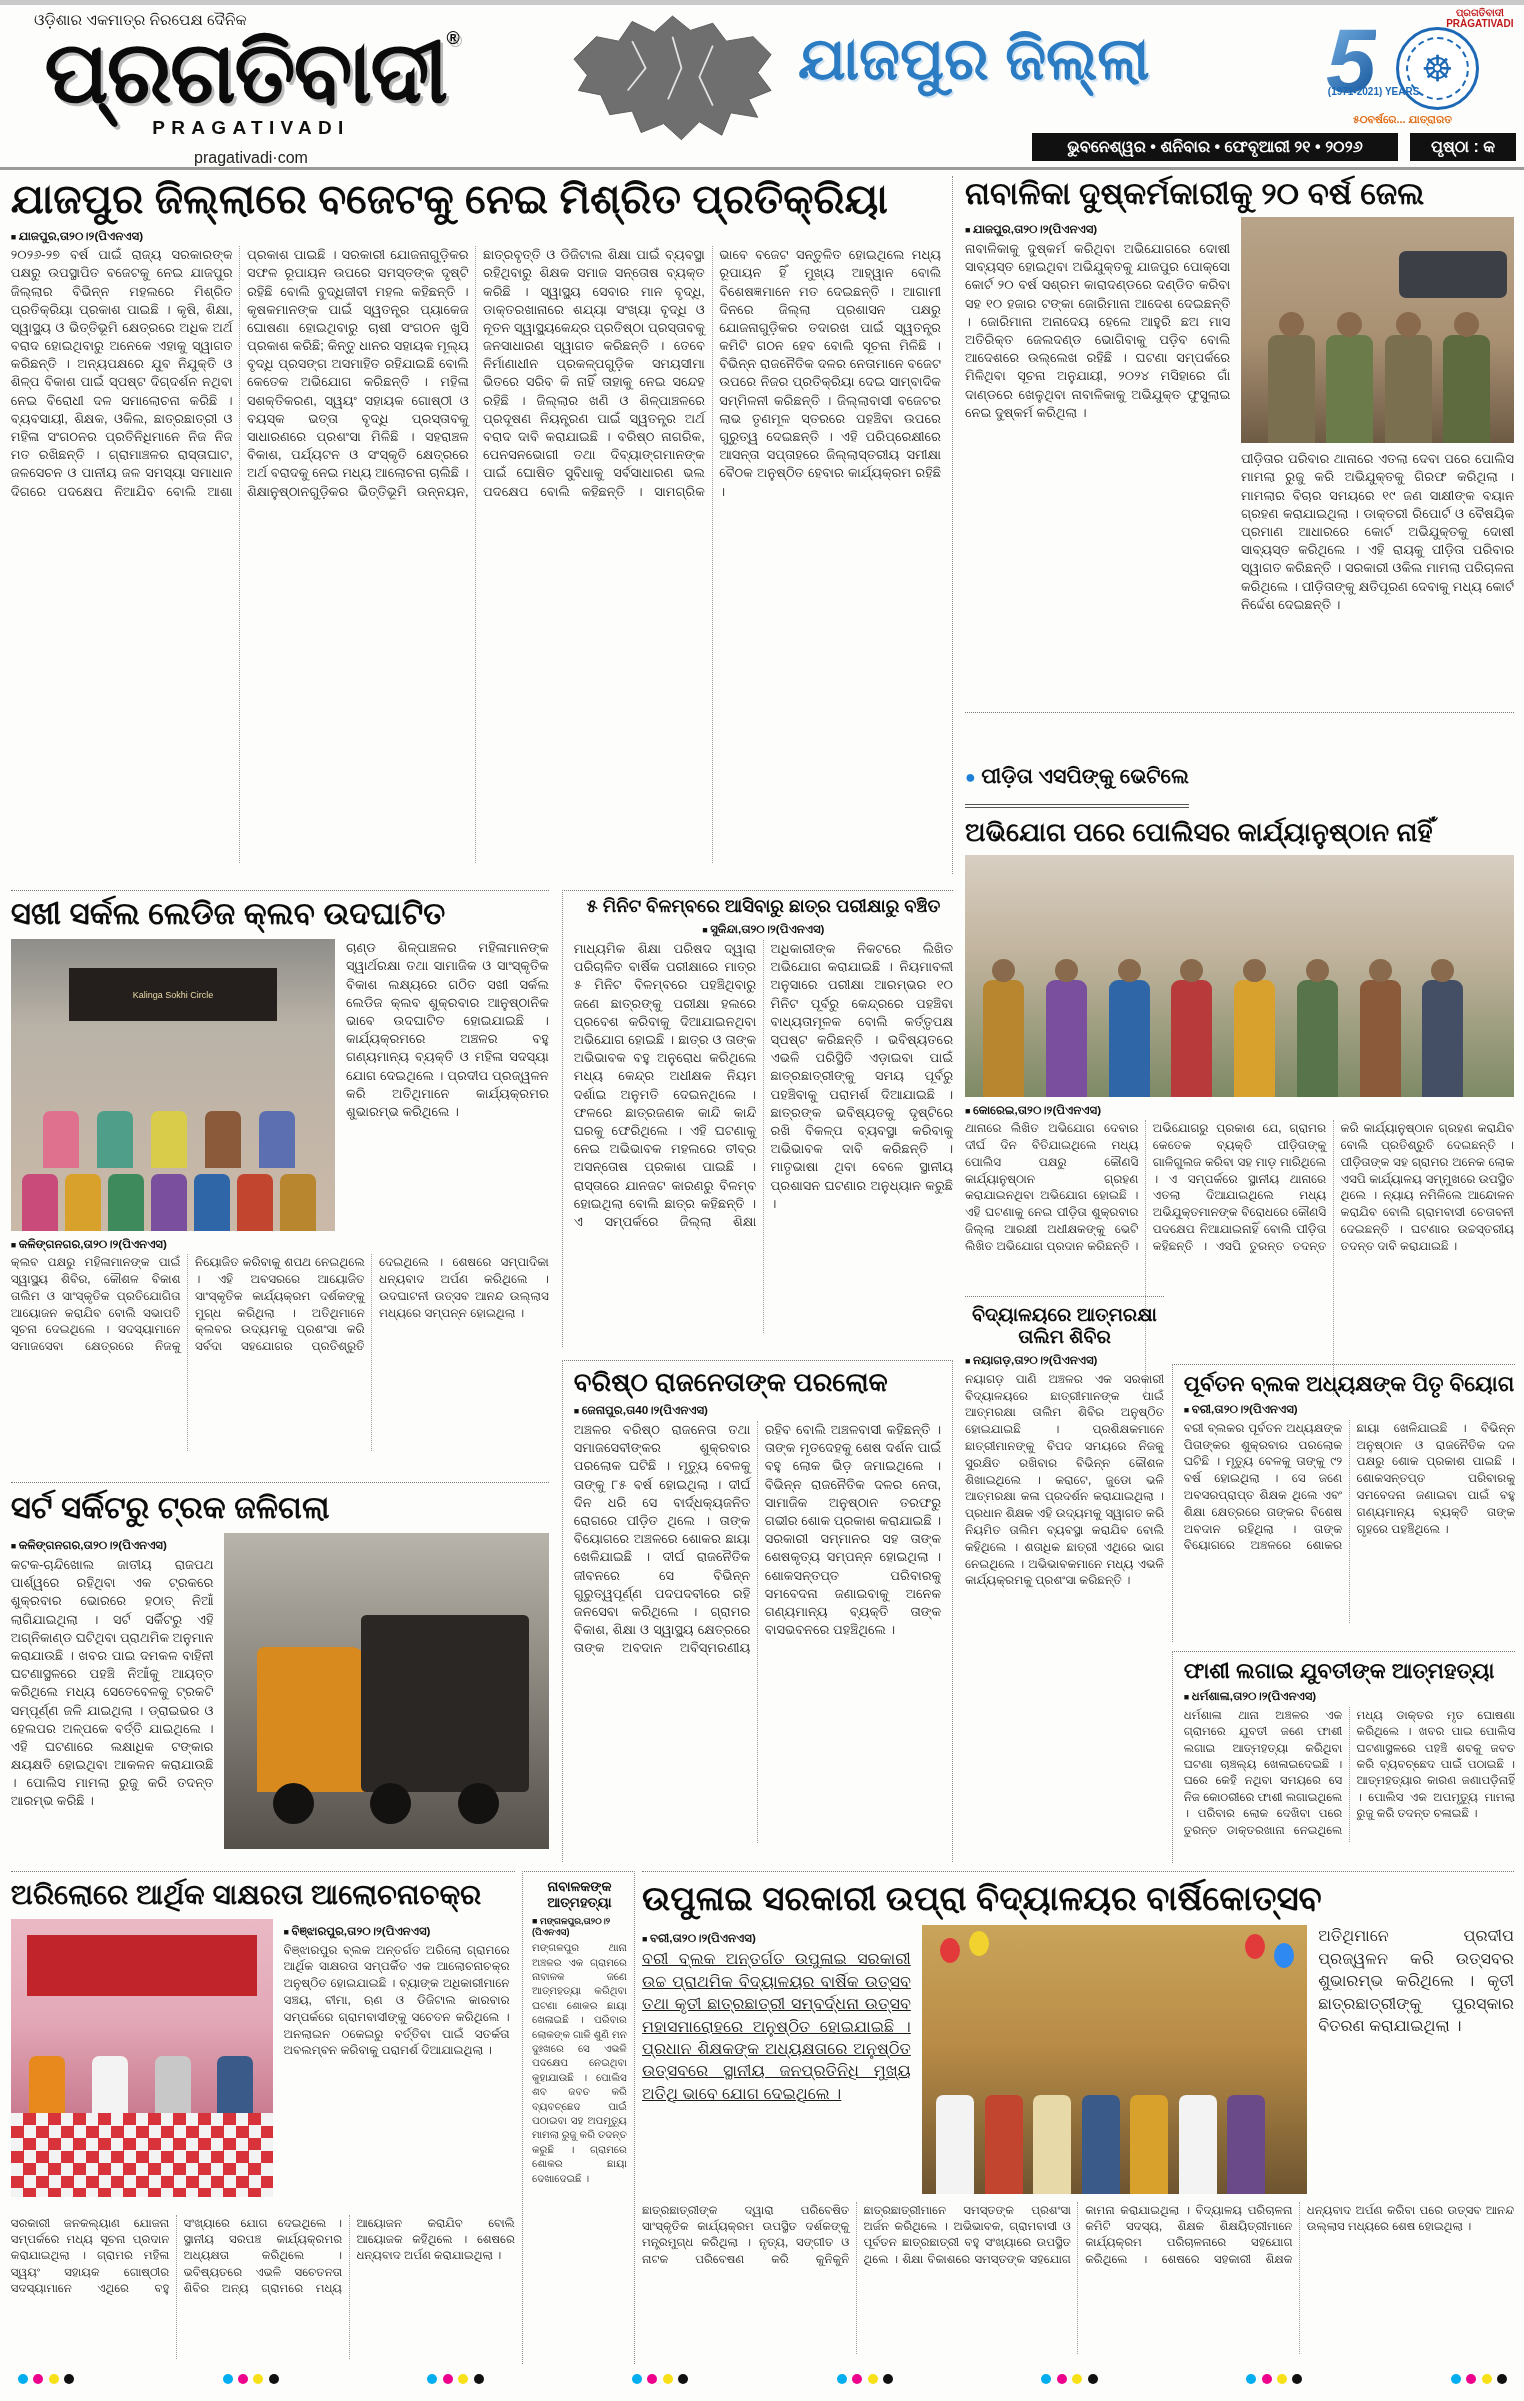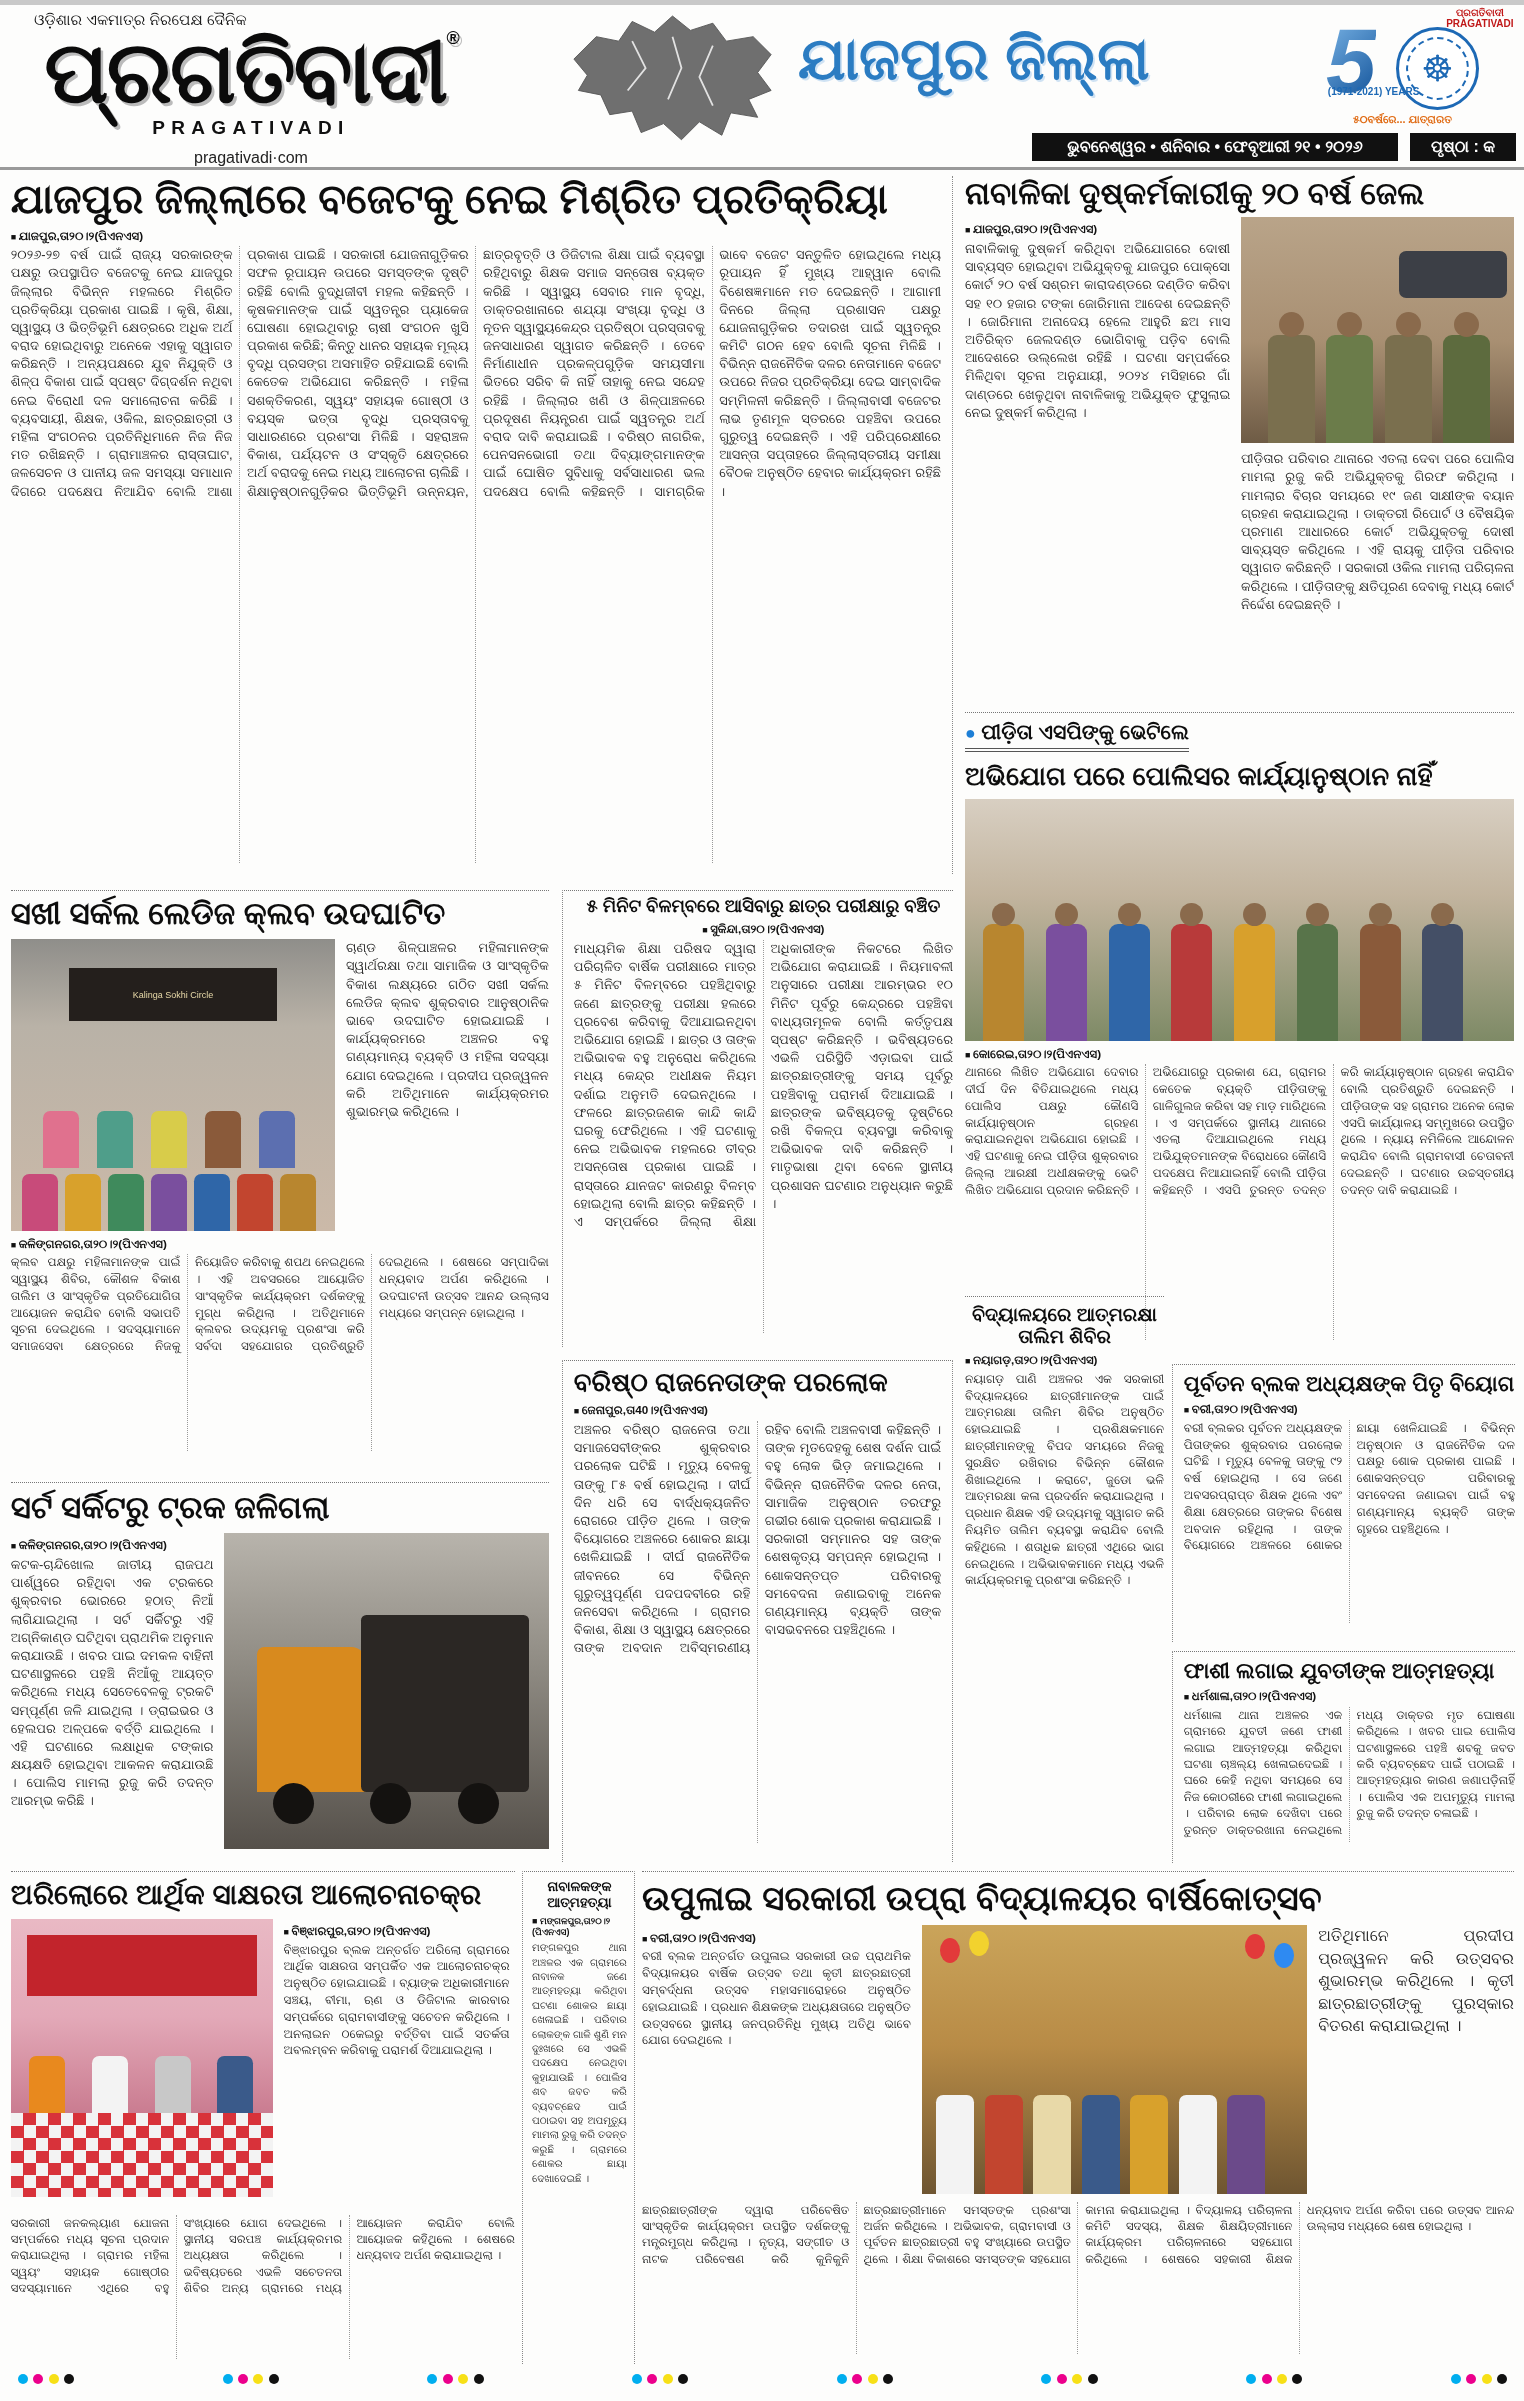--- a/index.html
+++ b/index.html
@@ -48,21 +48,21 @@
   .byline { font-size:11.7px; font-weight:bold; color:#111; margin:5.4px 0 3.6px 0; }
   .byline::before { content:"■ "; font-size:9px; }
   .bodytext { font-size:13px; line-height:1.40; text-align:justify; color:#1c1c1c; overflow:hidden; }
   .cols-2 { column-count:2; column-gap:14.4px; column-rule:0.9px dotted #999; }
   .cols-3 { column-count:3; column-gap:14.4px; column-rule:0.9px dotted #999; }
   .cols-4 { column-count:4; column-gap:14.4px; column-rule:0.9px dotted #999; }
   .sep-t { border-top:1.8px dotted #777; }
   .sep-l { border-left:1.8px dotted #888; }
   .sep-r { border-right:1.8px dotted #888; }
   .kicker { display:inline-block; font-size:20.6px; font-weight:bold; color:#0d0d0d;
-            border-bottom:4.5px double #555; padding-bottom:4px; }
+            border-bottom:4.5px double #555; padding-bottom:16px;margin-top:44px; }
   .kicker .dot { color:#1d7fd6; font-size:18px; margin-right:5.4px; }
 
   .photo { position:relative; overflow:hidden; background:#cbb9a2; }
 
   
   .ph-police { background:linear-gradient(180deg,#b9a489 0%,#a88f72 55%,#6e5b45 100%); }
   .ph-police .fig { position:absolute; bottom:0; width:47px; height:108px; background:#7a6f4e; border-radius:9px 9px 0 0; }
   .ph-police .fig::after { content:""; position:absolute; top:-23px; left:10.8px; width:25px; height:25px; border-radius:50%; background:#8a6a4c; }
   .ph-police .car { position:absolute; right:7.2px; top:34px; width:108px; height:47px; background:#3c3f46; border-radius:7.2px; }
   .ph-group { background:linear-gradient(180deg,#d8cfc2 0%,#c2b49e 40%,#7e8a66 100%); }
@@ -264,21 +264,21 @@
     <div class="hl" style="font-size:13.5px; text-align:center;">ନାବାଳକଙ୍କ ଆତ୍ମହତ୍ୟା</div>
     <div class="byline" style="font-size:9px;">ମଙ୍ଗଳପୁର,ତା୨୦।୨ (ପିଏନଏସ)</div>
     <div class="bodytext" style="height:395px; font-size:10.3px;">ମଙ୍ଗଳପୁର ଥାନା ଅଞ୍ଚଳର ଏକ ଗ୍ରାମରେ ନାବାଳକ ଜଣେ ଆତ୍ମହତ୍ୟା କରିଥିବା ଘଟଣା ଶୋକର ଛାୟା ଖେଳାଇଛି । ପରିବାର ଲୋକଙ୍କ ଗାଳି ଶୁଣି ମନ ଦୁଃଖରେ ସେ ଏଭଳି ପଦକ୍ଷେପ ନେଇଥିବା କୁହାଯାଉଛି । ପୋଲିସ ଶବ ଜବତ କରି ବ୍ୟବଚ୍ଛେଦ ପାଇଁ ପଠାଇବା ସହ ଅପମୃତ୍ୟୁ ମାମଲା ରୁଜୁ କରି ତଦନ୍ତ କରୁଛି । ଗ୍ରାମରେ ଶୋକର ଛାୟା ଦେଖାଦେଇଛି ।</div>
   </div>
 
   <div class="article sep-t" style="left:642px; top:1871px; width:872px; height:493px; padding-top:7.2px;">
     <div class="hl" style="font-size:34px;">ଉପୁଳାଇ ସରକାରୀ ଉପ୍ରା ବିଦ୍ୟାଳୟର ବାର୍ଷିକୋତ୍ସବ</div>
     <div class="flexrow" style="margin-top:7.2px;">
       <div style="width:269px;">
         <div class="byline">ବରୀ,ତା୨୦।୨(ପିଏନଏସ)</div>
-        <div class="bodytext" style="height:244px; font-size:12px;">ବରୀ ବ୍ଲକ ଅନ୍ତର୍ଗତ ଉପୁଳାଇ ସରକାରୀ ଉଚ୍ଚ ପ୍ରାଥମିକ ବିଦ୍ୟାଳୟର ବାର୍ଷିକ ଉତ୍ସବ ତଥା କୃତୀ ଛାତ୍ରଛାତ୍ରୀ ସମ୍ବର୍ଦ୍ଧନା ଉତ୍ସବ ମହାସମାରୋହରେ ଅନୁଷ୍ଠିତ ହୋଇଯାଇଛି । ପ୍ରଧାନ ଶିକ୍ଷକଙ୍କ ଅଧ୍ୟକ୍ଷତାରେ ଅନୁଷ୍ଠିତ ଉତ୍ସବରେ ସ୍ଥାନୀୟ ଜନପ୍ରତିନିଧି ମୁଖ୍ୟ ଅତିଥି ଭାବେ ଯୋଗ ଦେଇଥିଲେ ।</div>
+        <div class="bodytext" style="height:244px; font-size:16px;text-decoration:underline;">ବରୀ ବ୍ଲକ ଅନ୍ତର୍ଗତ ଉପୁଳାଇ ସରକାରୀ ଉଚ୍ଚ ପ୍ରାଥମିକ ବିଦ୍ୟାଳୟର ବାର୍ଷିକ ଉତ୍ସବ ତଥା କୃତୀ ଛାତ୍ରଛାତ୍ରୀ ସମ୍ବର୍ଦ୍ଧନା ଉତ୍ସବ ମହାସମାରୋହରେ ଅନୁଷ୍ଠିତ ହୋଇଯାଇଛି । ପ୍ରଧାନ ଶିକ୍ଷକଙ୍କ ଅଧ୍ୟକ୍ଷତାରେ ଅନୁଷ୍ଠିତ ଉତ୍ସବରେ ସ୍ଥାନୀୟ ଜନପ୍ରତିନିଧି ମୁଖ୍ୟ ଅତିଥି ଭାବେ ଯୋଗ ଦେଇଥିଲେ ।</div>
       </div>
       <div class="photo ph-stage" style="width:386px; height:269px;">
         <div class="balloon" style="left:18px; top:12.6px; background:#e23a3a;"></div>
         <div class="balloon" style="left:47px; top:5.4px; background:#f2d22e;"></div>
         <div class="balloon" style="left:323px; top:9px; background:#e23a3a;"></div>
         <div class="balloon" style="left:352px; top:18px; background:#2e8af2;"></div>
         <div class="fig" style="left:14.4px; background:#f3f3f3;"></div>
         <div class="fig" style="left:63px; background:#c2452f;"></div>
         <div class="fig" style="left:111px; background:#e8d9a8;"></div>
         <div class="fig" style="left:160px; background:#3a5a8a;"></div>

